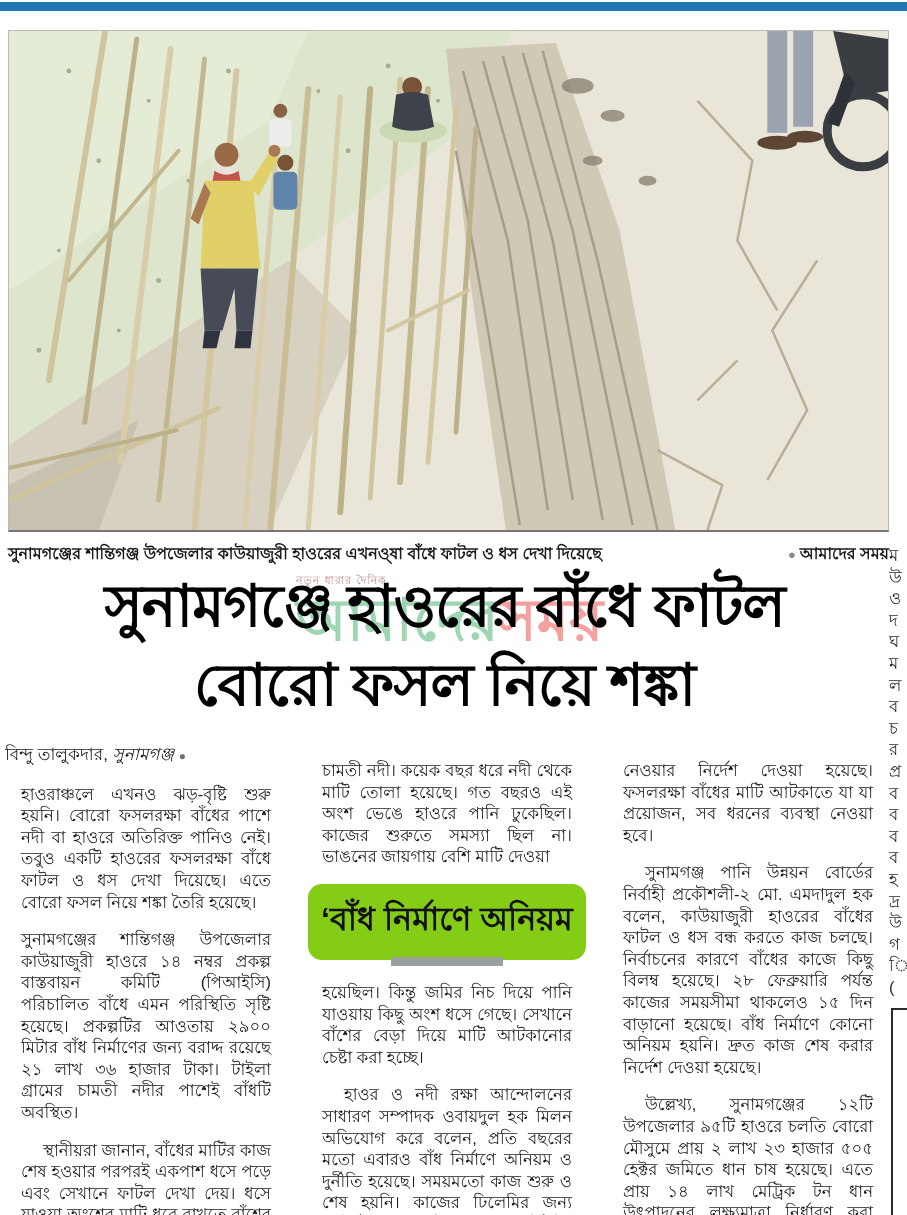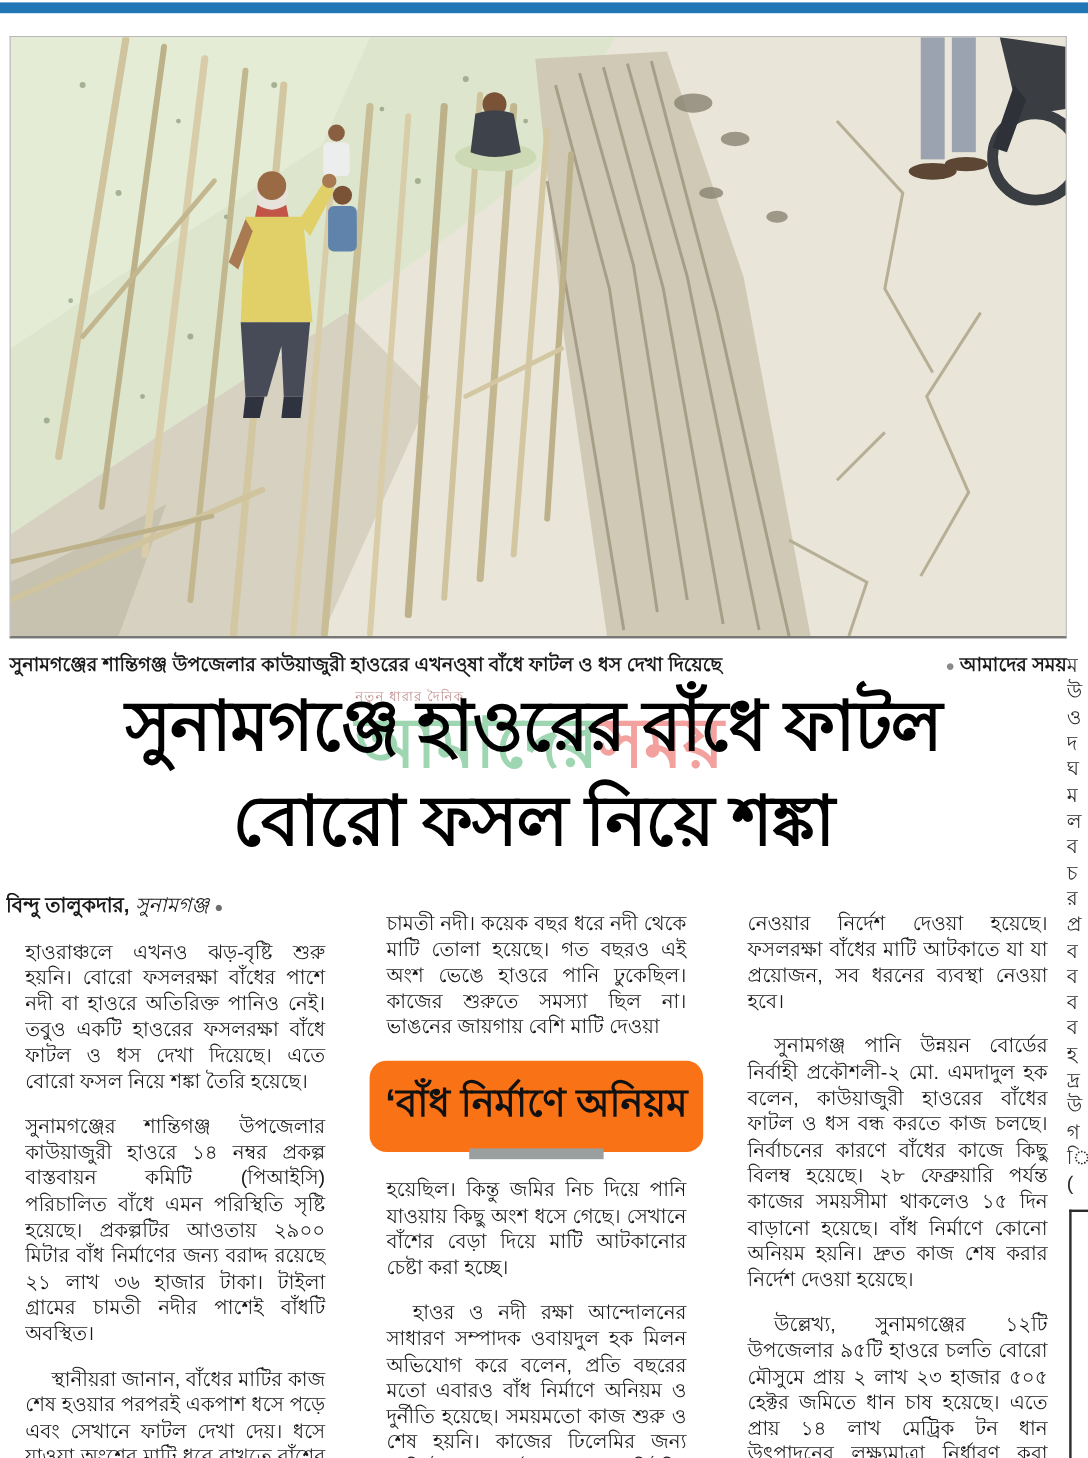--- a/index.html
+++ b/index.html
@@ -25,25 +25,25 @@
   .watermark .logo{font-size:58px;font-weight:bold;line-height:58px;white-space:nowrap;opacity:.85;}
   .headline{position:relative;z-index:1;font-weight:bold;color:#000;
     font-size:58px;line-height:79px;letter-spacing:-1px;margin:0;text-align:center;}
   
   .article{position:absolute;left:5px;top:744px;width:884px;height:471px;overflow:hidden;
     display:flex;gap:19px;}
   .col{flex:1 1 0;font-size:16.5px;line-height:21.6px;text-align:justify;}
   .col p{margin:16px;}
   .col p.ind{text-indent:22px;}
   .byline{font-size:17px;margin-bottom:2px;}
-  .byline .name{font-weight:bold;}
+  .byline .name{font-weight:normal;}
   .byline .loc{font-style:italic;font-family:"Liberation Serif","DejaVu Serif",serif;}
   .byline .dot{color:#6e6e6e;font-size:12px;}
   
-  .pullquote{margin:10px 2px 2px;background:#f97316;border-radius:14px;
+  .pullquote{margin:10px 2px 2px;background:#84cc16;border-radius:14px;
     padding:14px 6px 20px;text-align:center;font-weight:bold;
     font-size:32px;line-height:42px;color:#111;}
   .pq-bar{width:112px;height:9px;background:#9aa0a0;margin:-5px auto 8px;position:relative;z-index:2;}
   
   .clip-strip{position:absolute;left:889px;top:545px;width:18px;height:458px;
     overflow:hidden;font-size:16.5px;line-height:21.6px;color:#2a2a2a;}
   .clip-strip div{white-space:nowrap;}
   .next-box{position:absolute;left:891px;top:1008px;width:16px;height:207px;
     border-left:2px solid #2b2b2b;border-top:2px solid #2b2b2b;background:#fff;}
 </style>

